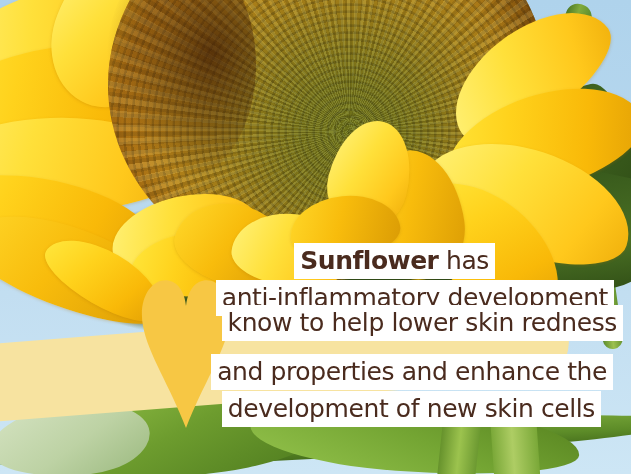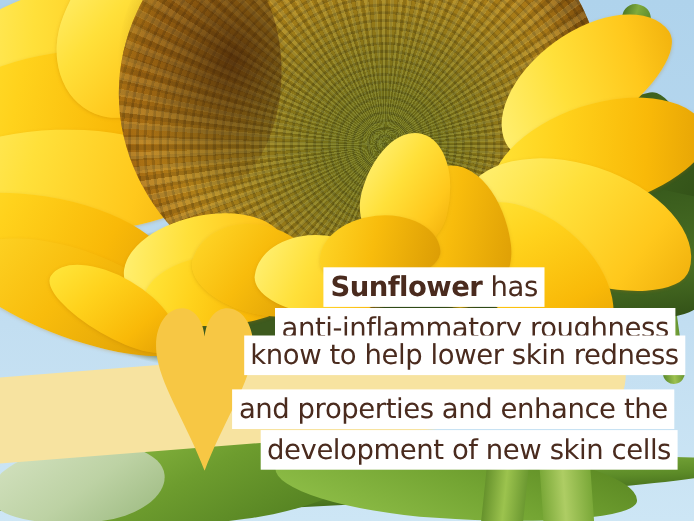--- a/index.html
+++ b/index.html
@@ -196,21 +196,21 @@
     padding: 2px 6px 3px 6px;
     white-space: nowrap;
     pointer-events: auto;
   }
   .cap-line b { font-weight: 700; letter-spacing: -0.5px; }
 
   #l1 { right: 136px; top: 243px; }
   #l2 { right: 17px;  top: 280px; }
   #l3 { right: 8px;   top: 305px; }
   #l4 { right: 18px;  top: 354px; }
-  #l5 { right: 15px;  top: 391px; }
+  #l5 { right: 30px;  top: 391px; }
 </style>
 </head>
 <body>
 
 <div id="stage">
 
   <div class="layer" id="sky"></div>
 
   <div class="layer" id="leafband"></div>
 
@@ -259,21 +259,21 @@
     <svg viewBox="0 0 92 152" xmlns="http://www.w3.org/2000/svg" aria-hidden="true">
       <path d="M46 152 C 30 110, 8 78, 3 50 C -3 18, 16 -2, 33 6 C 41 10, 45 20, 46 30
                C 47 20, 51 10, 59 6 C 76 -2, 95 18, 89 50 C 84 78, 62 110, 46 152 Z" fill="#F7C744"></path>
     </svg>
   </div>
 
   <div id="caption">
 
     <div class="cap-line" id="l1"><b>Sunflower</b><span> has</span></div>
 
-    <div class="cap-line" id="l2">anti-inflammatory roughness</div>
+    <div class="cap-line" id="l2">anti-inflammatory development</div>
 
     <div class="cap-line" id="l3">know to help lower skin redness</div>
 
     <div class="cap-line" id="l4">and properties and enhance the</div>
 
     <div class="cap-line" id="l5">development of new skin cells</div>
 
   </div>
 
 </div>

